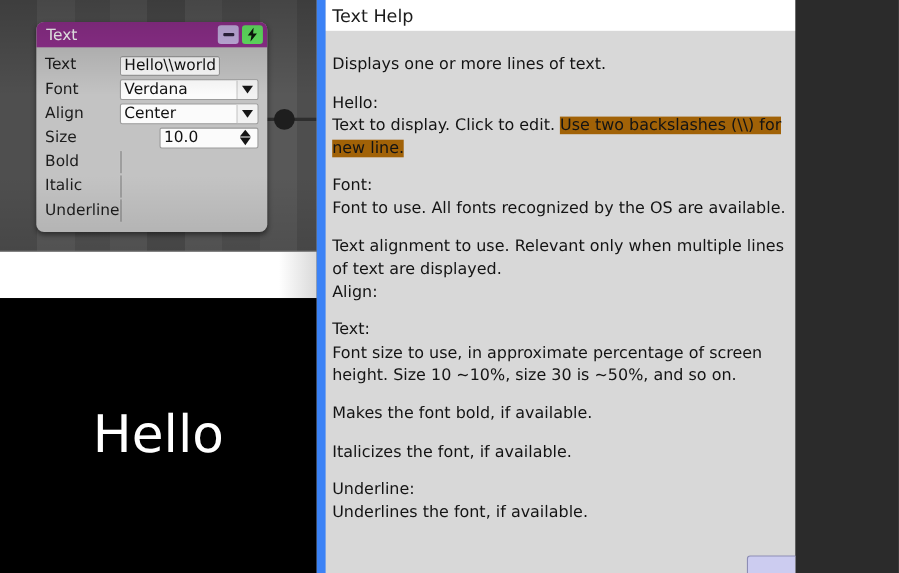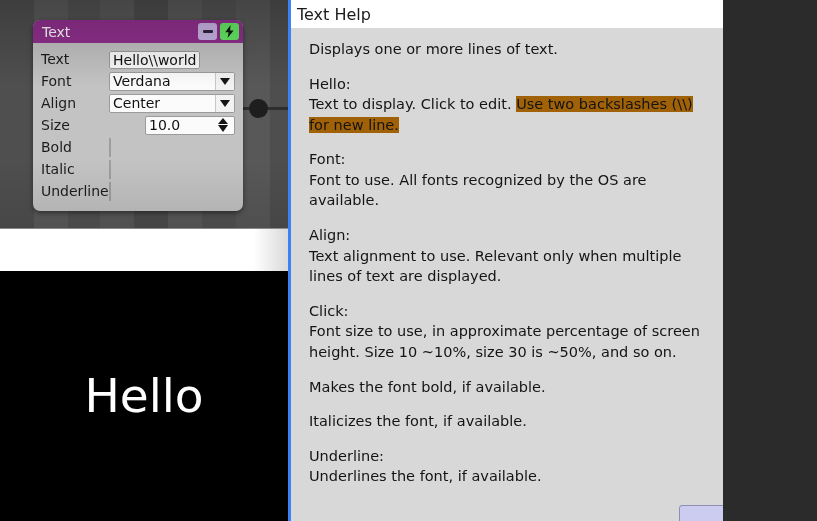--- a/index.html
+++ b/index.html
@@ -253,41 +253,40 @@
     text-align: center;
   }
 
   
   #help-panel {
     position: absolute;
     left: 288px; top: 0;
     width: 435px;
     height: 521px;
     background: #d8d8d8;
-    border-left: 3px solid #3b82f6;
+    border-left: 8px solid #3b82f6;
     box-sizing: border-box;
     overflow: hidden;
   }
   #help-header {
     background: #ffffff;
     height: 28px;
     padding: 5px 0 0 6px;
     box-sizing: border-box;
   }
   #help-title {
     font-size: 16px;
     color: #1b1b1b;
     line-height: 1;
   }
   #help-body {
-    padding: 11px 8px 0 6px;
+    padding: 21px 8px 0 6px;
     font-size: 14.5px;
     color: #141414;
     line-height: 1.42;
-    margin-left: 12px;
   }
   .help-section { margin-bottom: 14px; }
   .hl {
     background: #c9a6c3;
   }
 
   
   #help-ok-button {
     position: absolute;
     right: -8px;
@@ -411,25 +410,25 @@
     <div id="help-sections">
         <div class="help-section">
           <div>Hello:</div>
           <div><span>Text to display. Click to edit. </span><span class="hl" style="background: #a16207;">Use two backslashes (\\) for new line.</span></div>
         </div>
         <div class="help-section">
           <div>Font:</div>
           <div><span>Font to use. All fonts recognized by the OS are available.</span></div>
         </div>
         <div class="help-section">
+          <div><span>Text alignment to use. Relevant only when multiple lines of text are displayed.</span></div>
           <div>Align:</div>
-          <div><span>Text alignment to use. Relevant only when multiple lines of text are displayed.</span></div>
-        </div>
-        <div class="help-section">
-          <div>Click:</div>
+        </div>
+        <div class="help-section">
+          <div>Text:</div>
           <div><span>Font size to use, in approximate percentage of screen height. Size 10 ~10%, size 30 is ~50%, and so on.</span></div>
         </div>
         <div class="help-section">
           <div><span>Makes the font bold, if available.</span></div>
         </div>
         <div class="help-section">
           <div><span>Italicizes the font, if available.</span></div>
         </div>
         <div class="help-section">
           <div>Underline:</div>

